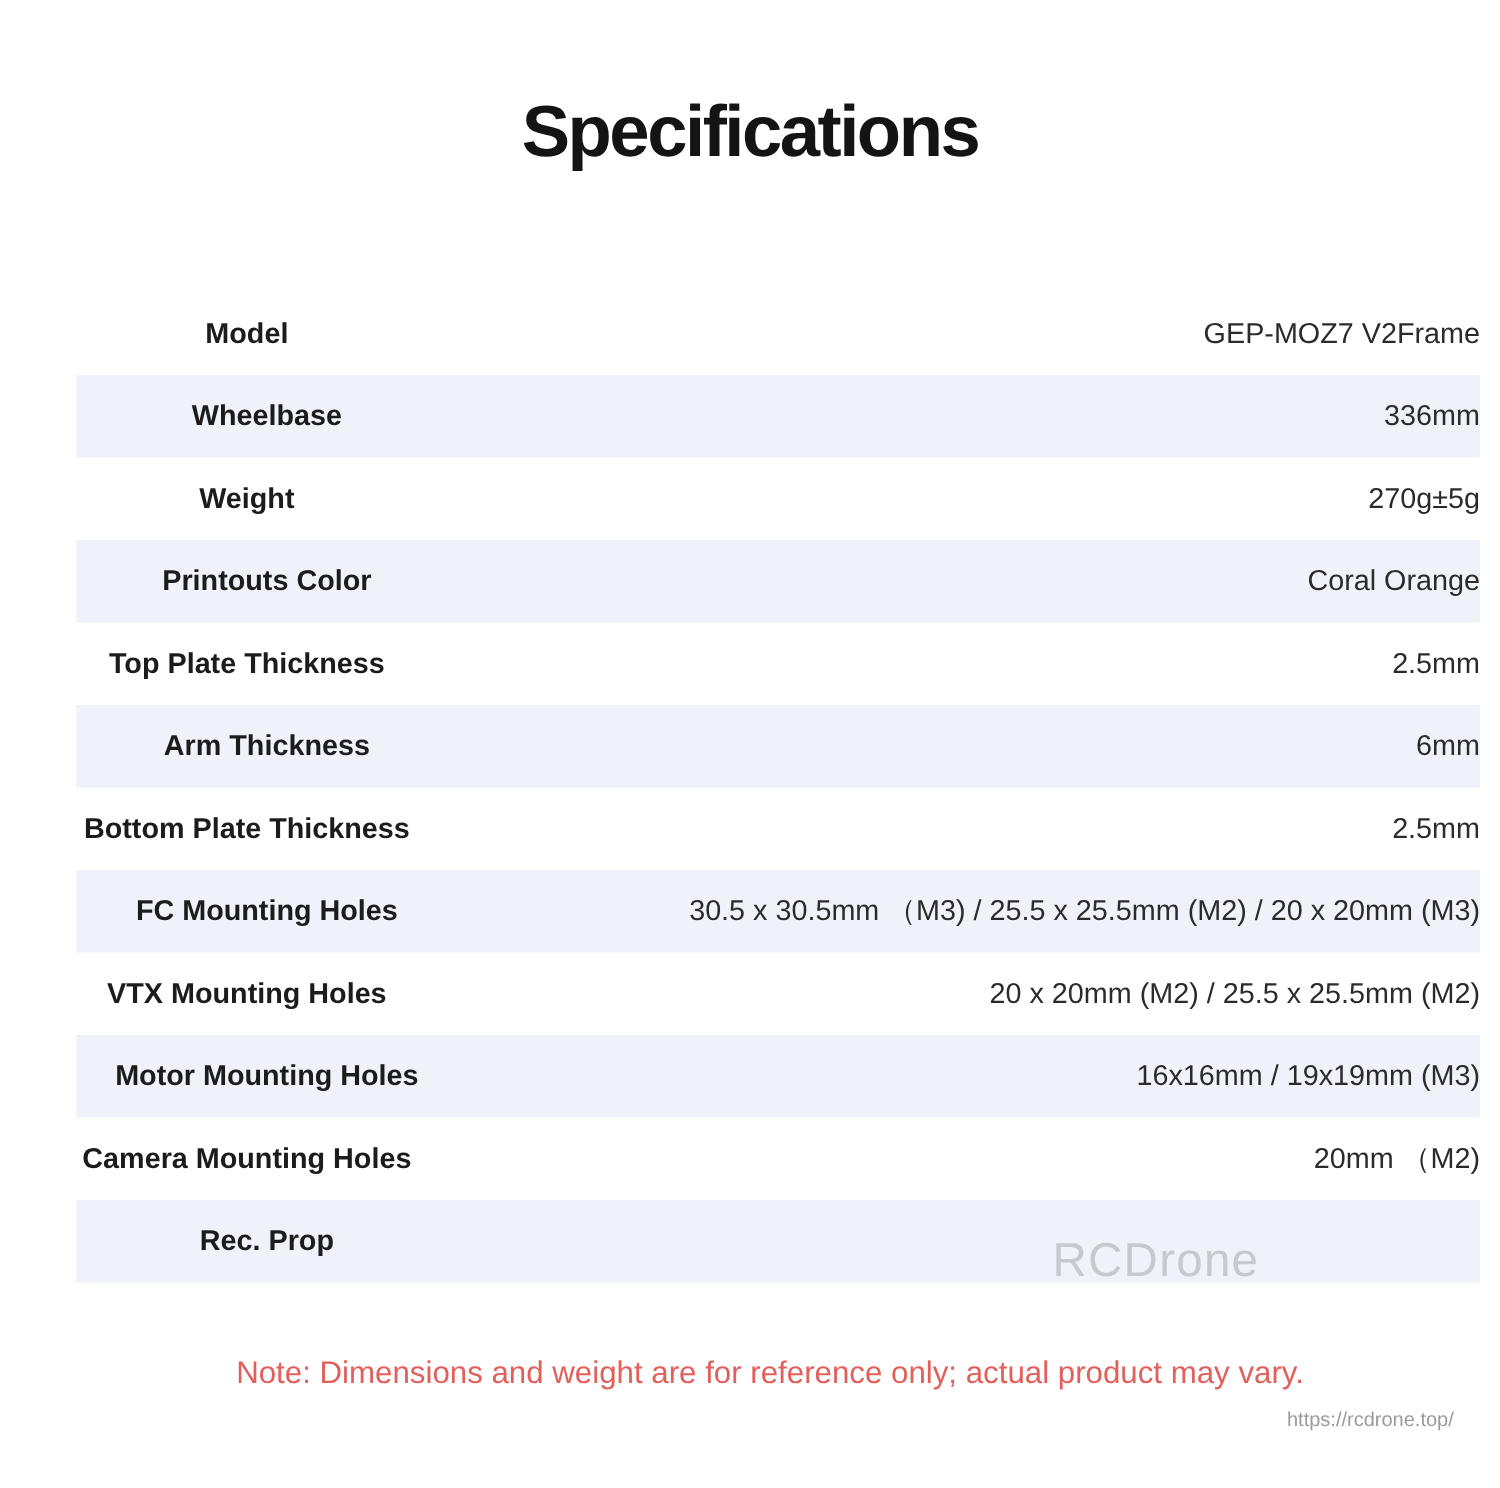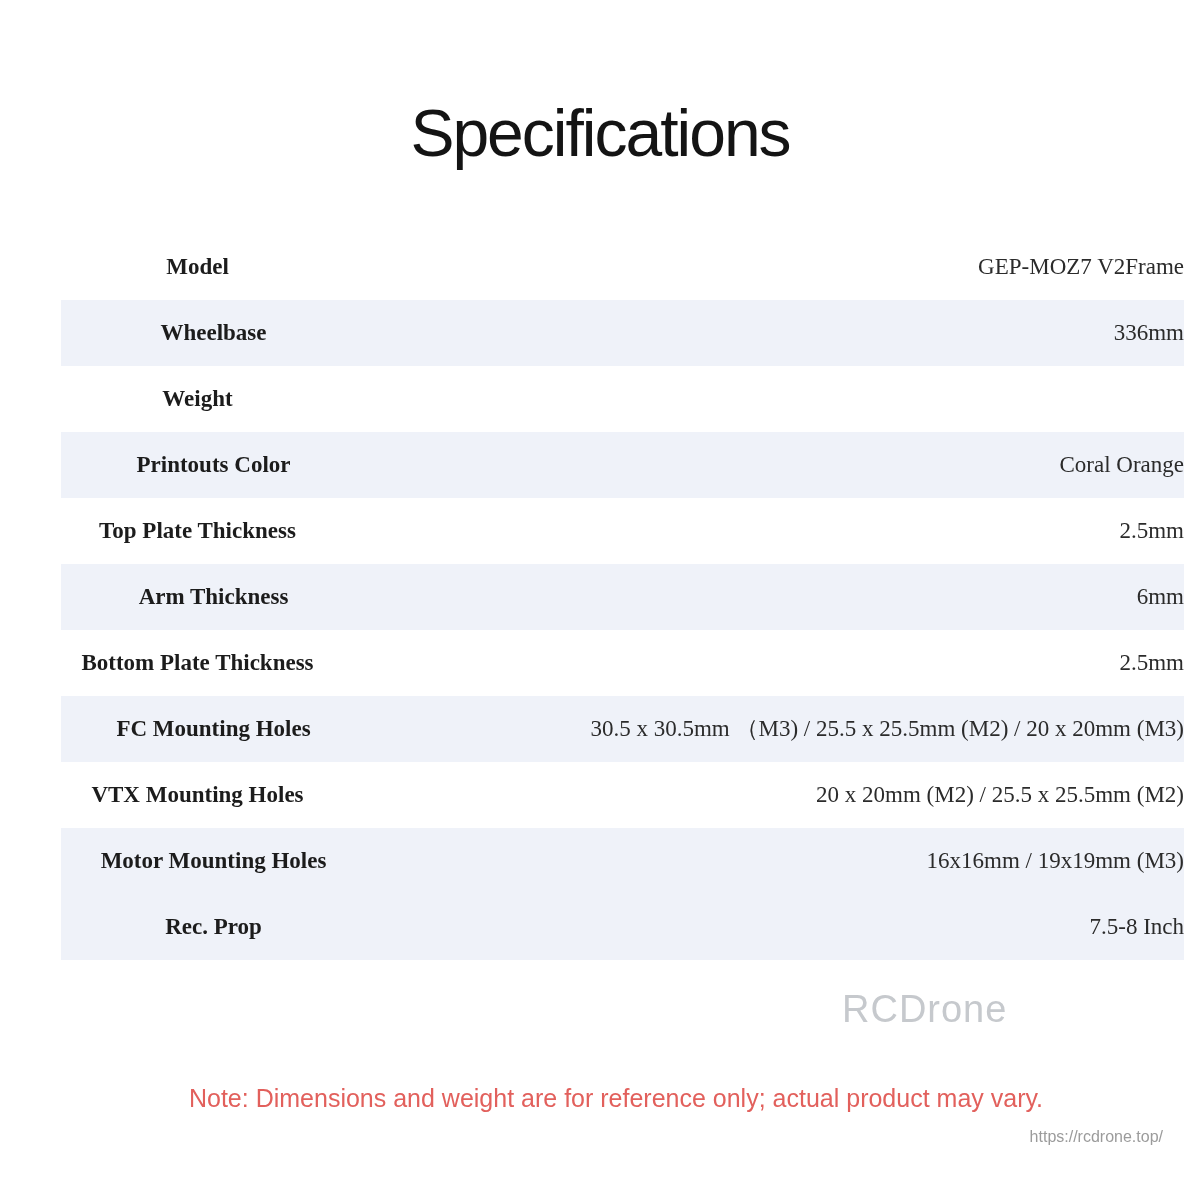--- a/index.html
+++ b/index.html
@@ -6,41 +6,40 @@
   .page {
     position: relative;
     width: 1200px;
     height: 1190px;
     background: #ffffff;
     overflow: hidden;
     font-family: "Liberation Sans", sans-serif;
   }
   .title {
     position: absolute;
-    top: 100px;
+    top: 77px;
     left: 0;
     width: 100%;
     text-align: center;
-    font-size: 66px;
-    font-weight: 400;
+    font-size: 58px;
+    font-weight: 700;
     letter-spacing: -2px;
     line-height: 1;
     color: var(--title, #141414);
   }
   .spec-table {
     position: absolute;
     left: 45px;
     top: 234px;
     width: 1139px;
   }
   .row {
     display: flex;
     align-items: center;
     height: 66px;
-    font-family: Liberation Serif, serif;
   }
   .row.shaded { background: var(--row-shaded, #eff2f9); margin-left: 16px; }
   .cell { line-height: 1.2; }
   .cell.label {
     width: 305px;
     flex: 0 0 305px;
     text-align: center;
     font-size: 23px;
     font-weight: 700;
     color: var(--label, #1c1c1c);
@@ -90,20 +89,21 @@
     <div class="cell value">GEP-MOZ7 V2Frame</div>
   </div>
 
   <div class="row shaded">
     <div class="cell label">Wheelbase</div>
     <div class="cell value">336mm</div>
   </div>
 
   <div class="row">
     <div class="cell label">Weight</div>
+    <div class="cell value">270g±5g</div>
   </div>
 
   <div class="row shaded">
     <div class="cell label">Printouts Color</div>
     <div class="cell value">Coral Orange</div>
   </div>
 
   <div class="row">
     <div class="cell label">Top Plate Thickness</div>
     <div class="cell value">2.5mm</div>
@@ -127,24 +127,27 @@
   <div class="row">
     <div class="cell label">VTX Mounting Holes</div>
     <div class="cell value">20 x 20mm (M2) / 25.5 x 25.5mm (M2)</div>
   </div>
 
   <div class="row shaded">
     <div class="cell label">Motor Mounting Holes</div>
     <div class="cell value">16x16mm / 19x19mm (M3)</div>
   </div>
 
+  <div class="row">
+    <div class="cell label">Camera Mounting Holes</div>
+    <div class="cell value">20mm （M2)</div>
+  </div>
 
   <div class="row shaded">
     <div class="cell label">Rec. Prop</div>
-    <div class="cell value">7.5-8 Inch</div>
   </div>
 </div>
 
   <div class="watermark">RCDrone</div>
 
   <div class="note">Note: Dimensions and weight are for reference only; actual product may vary.</div>
 
   <div class="url">https://rcdrone.top/</div>
 </div>
 

